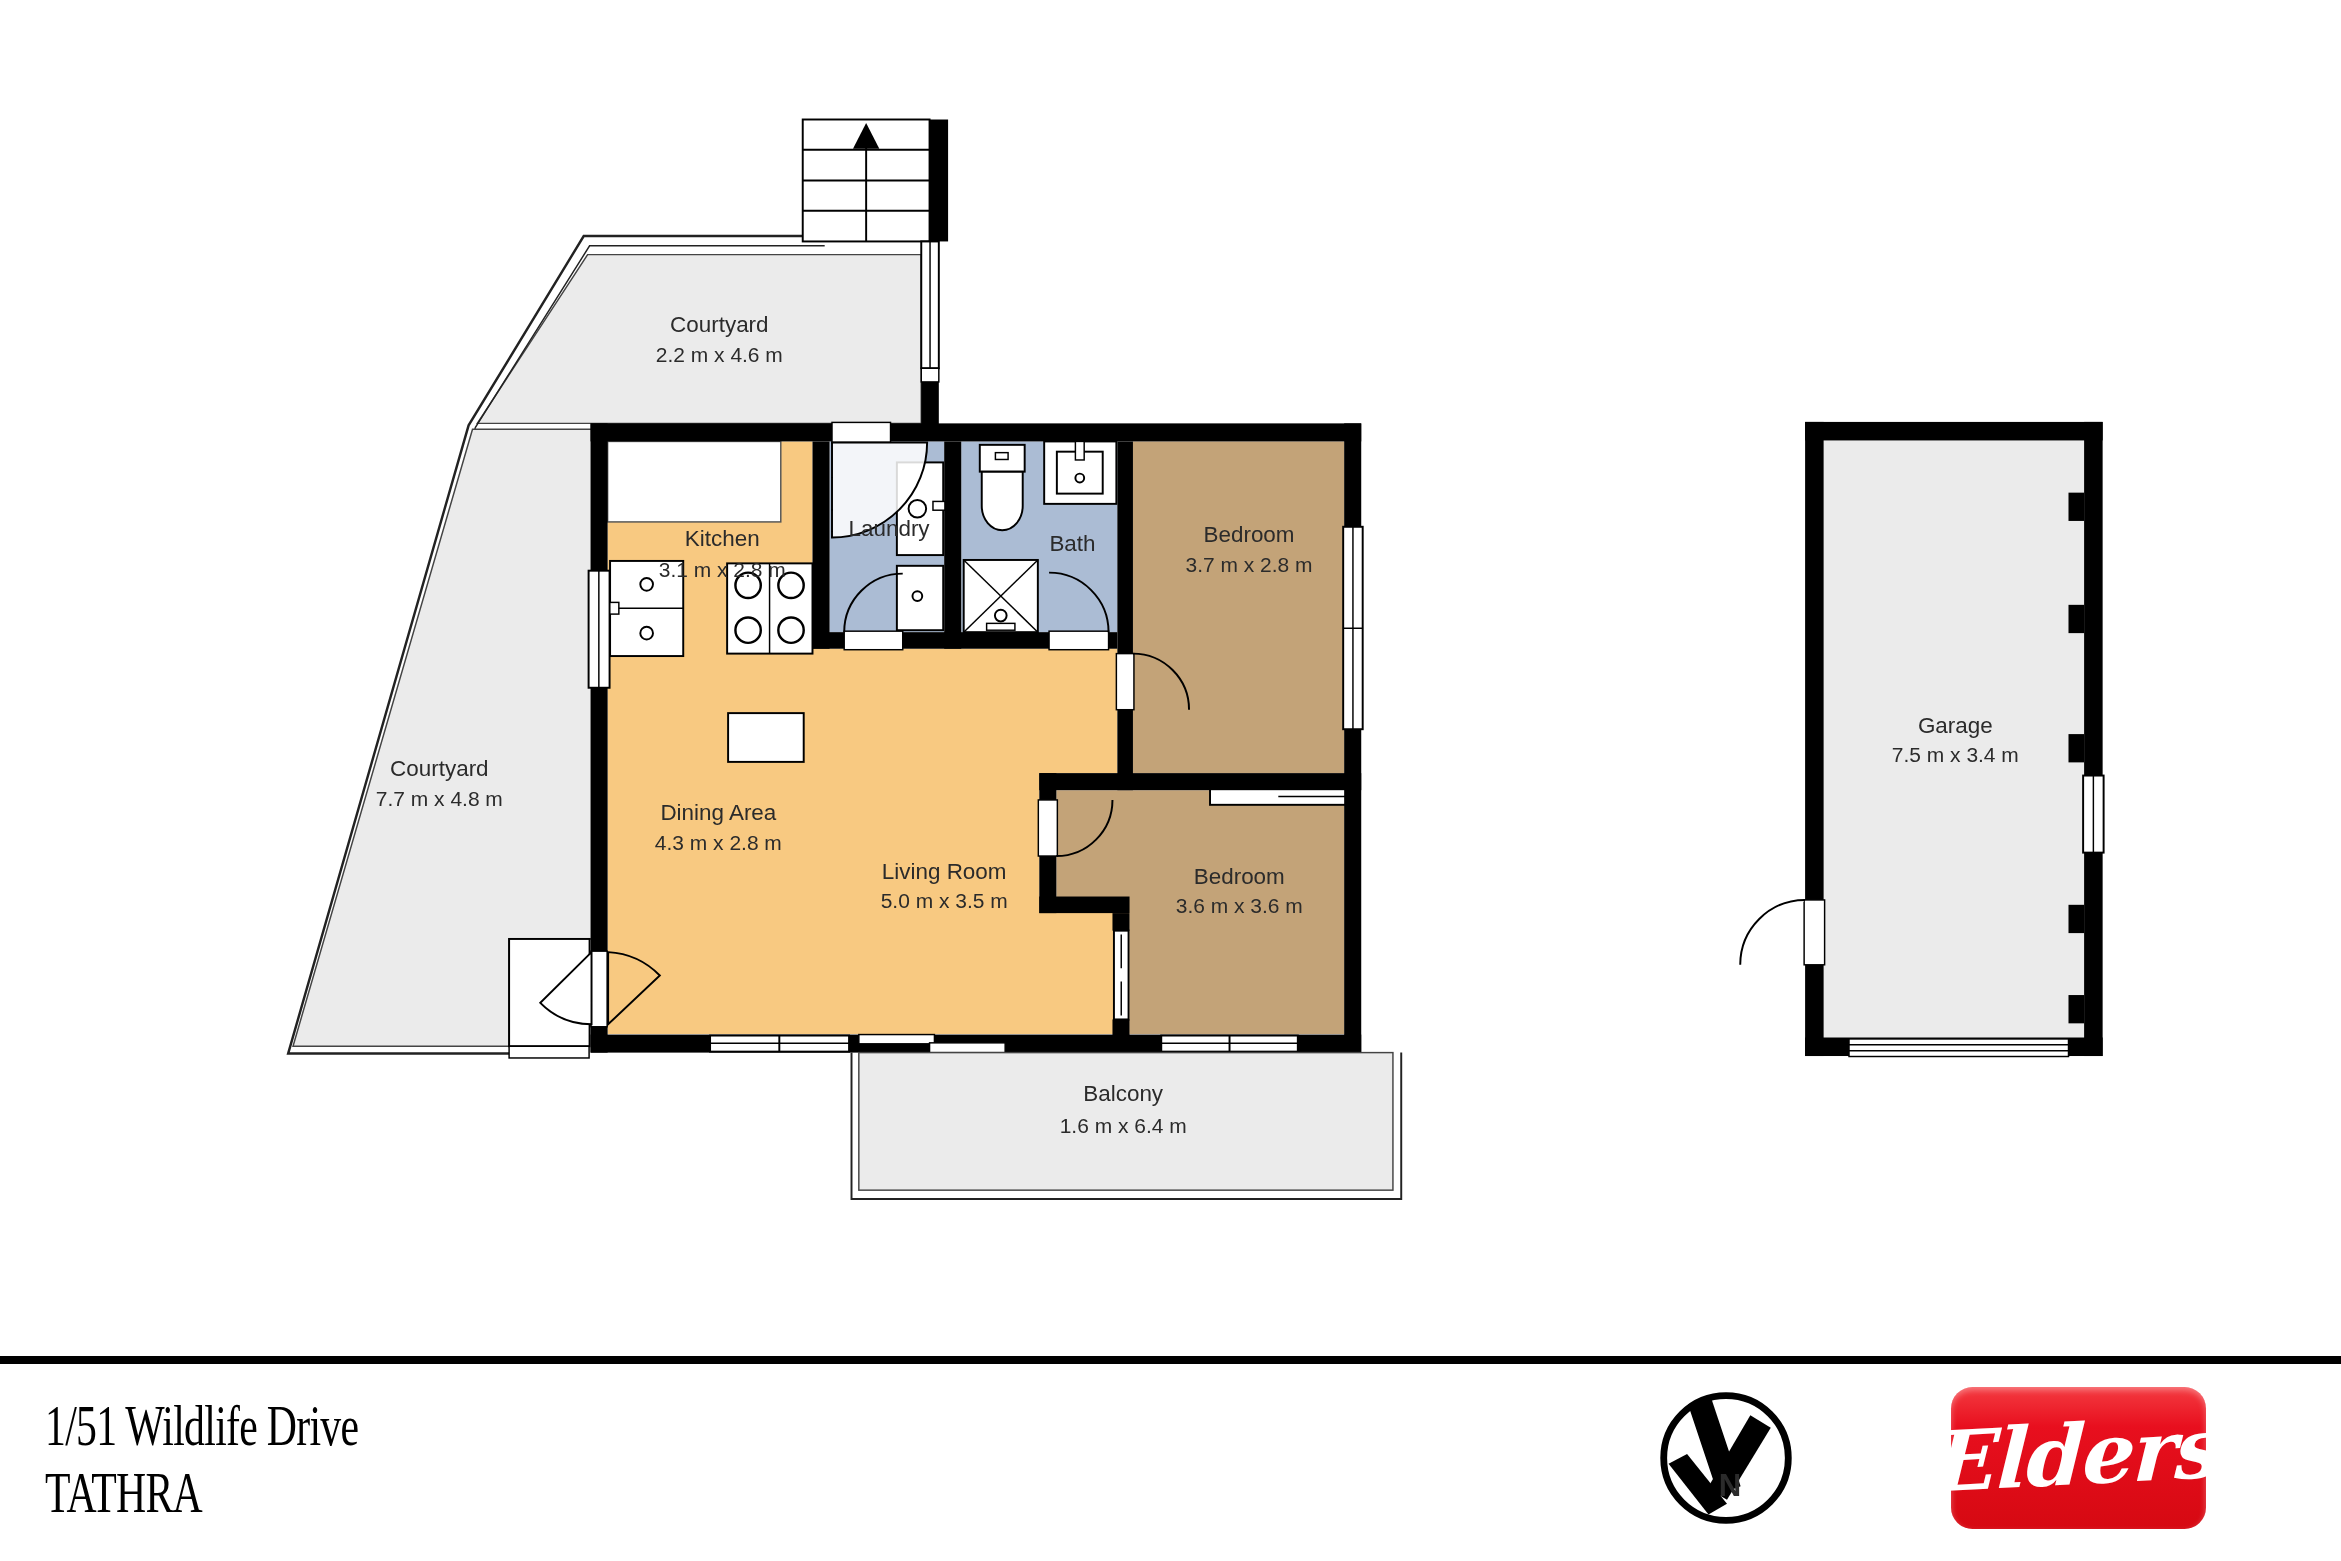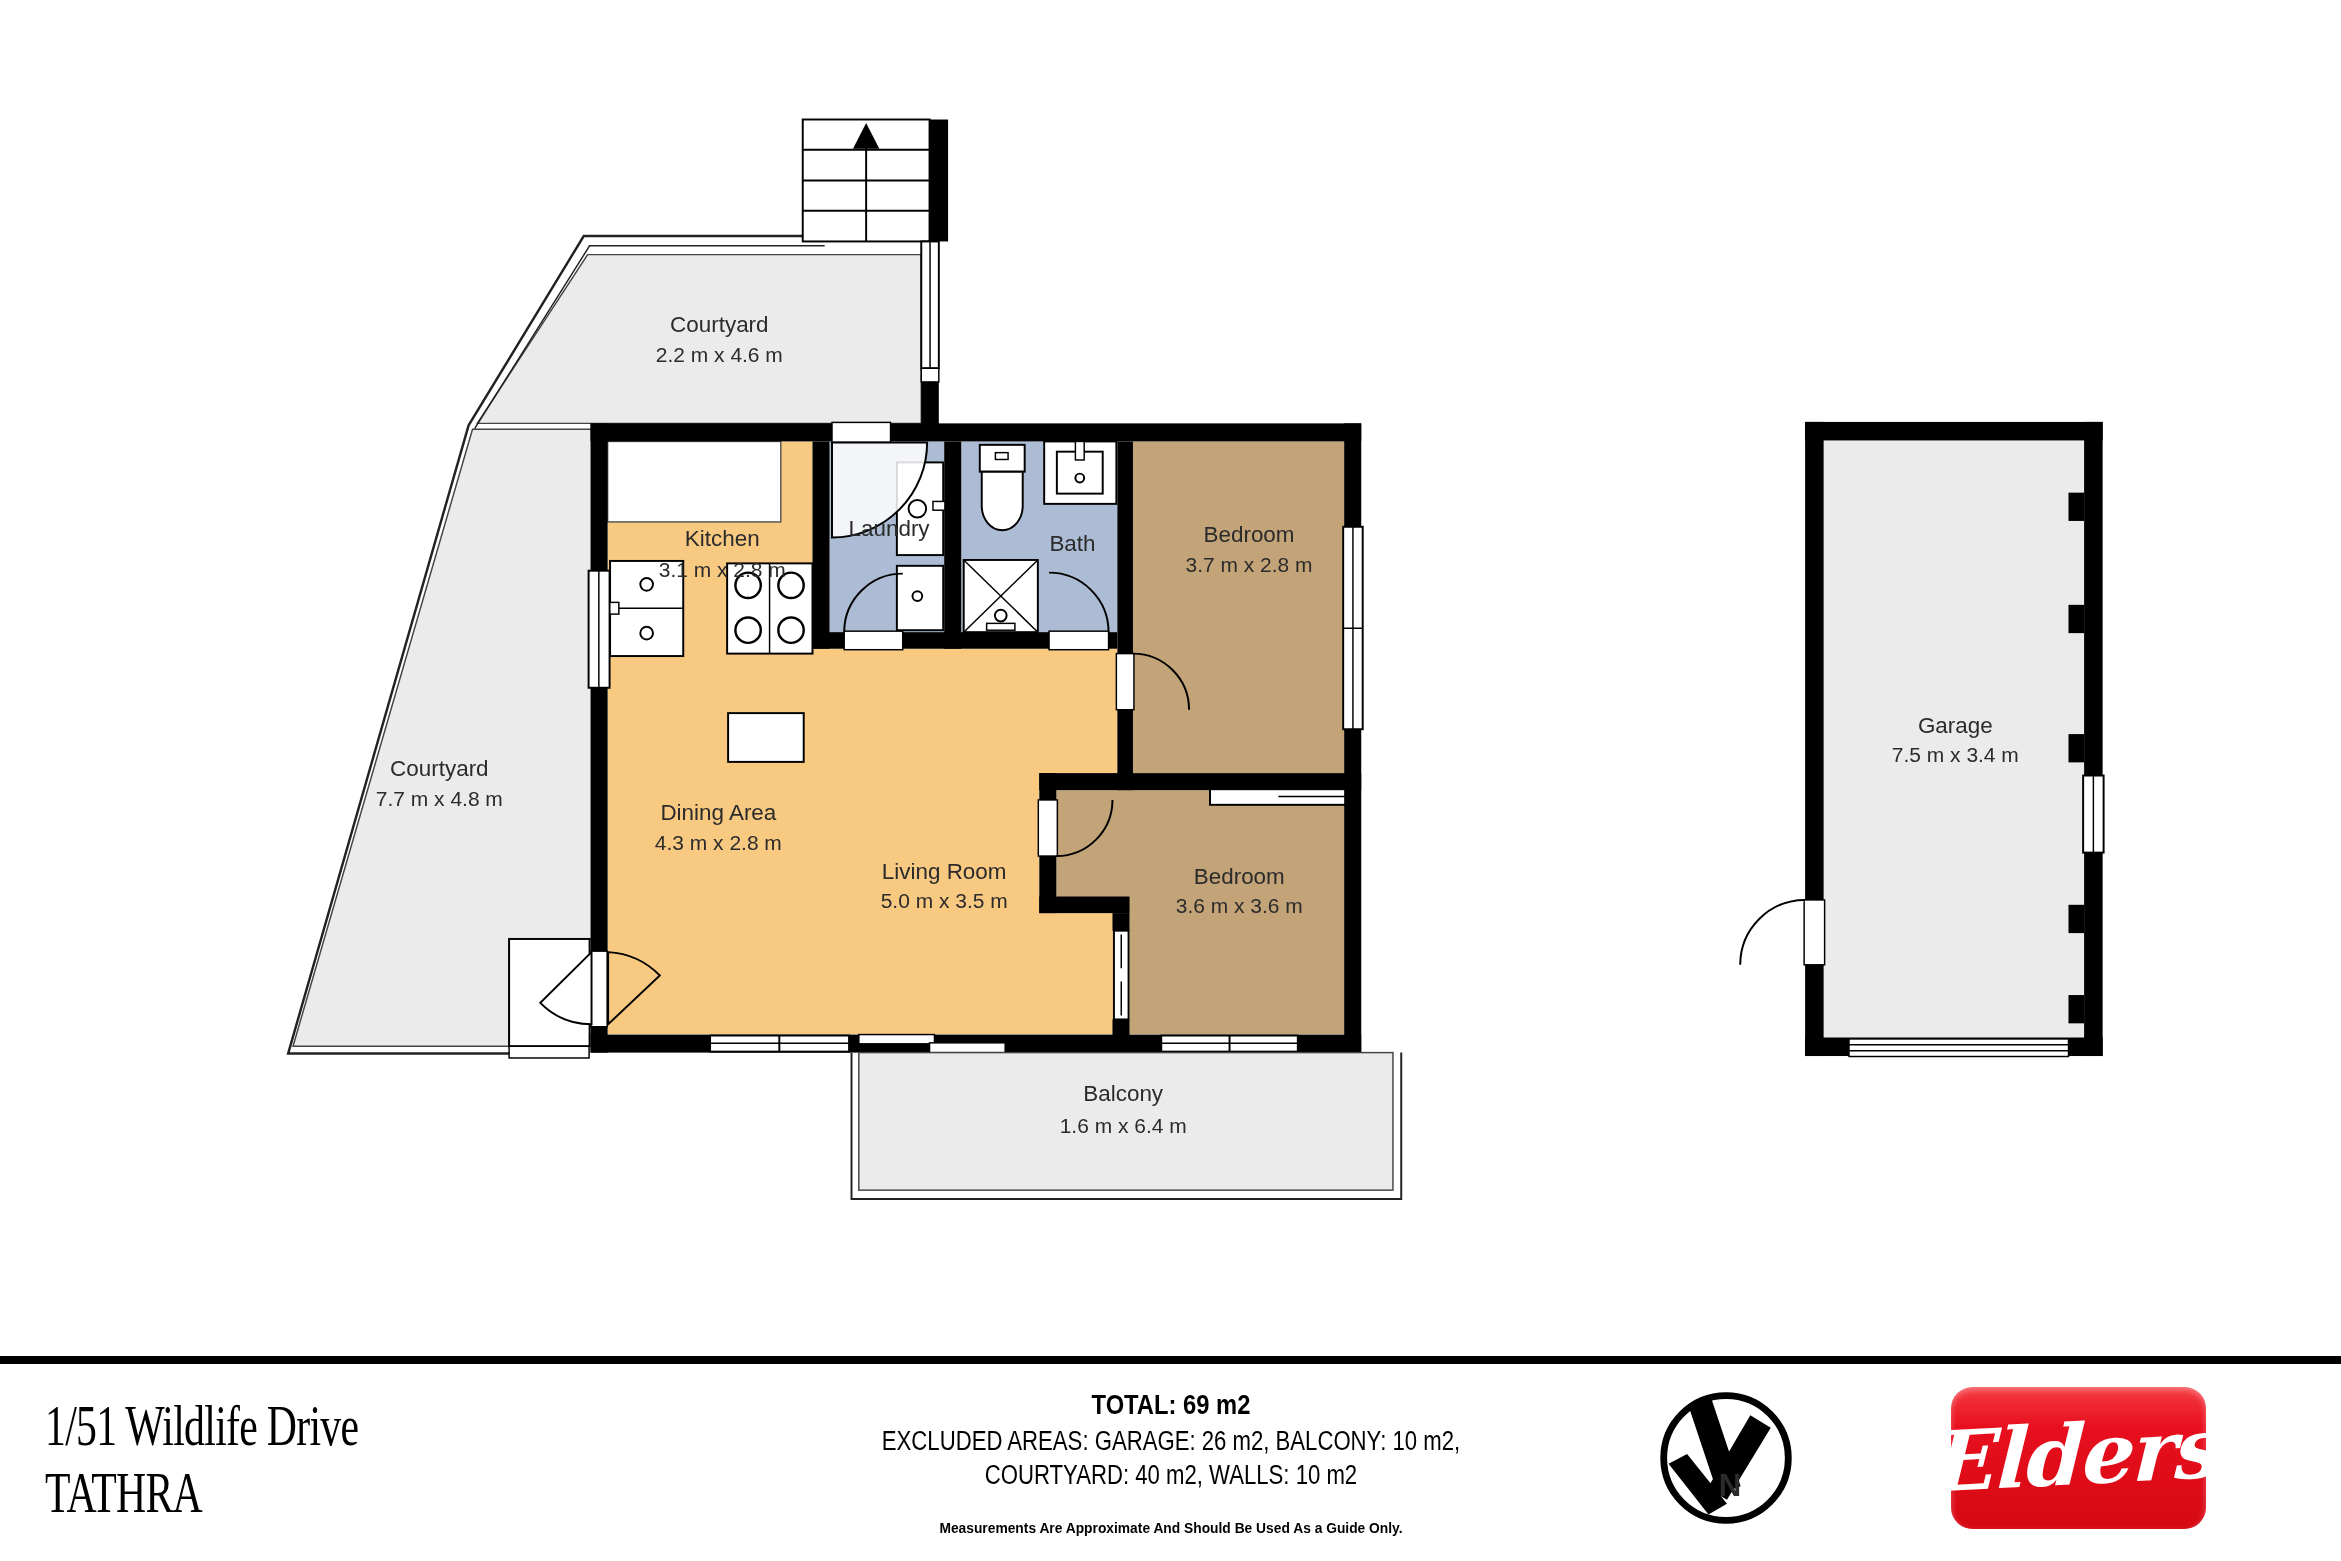--- a/index.html
+++ b/index.html
@@ -279,26 +279,20 @@
 </svg>
 
 
 <div id="footer-sep"></div>
 
 <div id="address">
   <div class="l1">1/51 Wildlife Drive</div>
   <div class="l2">TATHRA</div>
 </div>
 
-<div id="centerblock">
-  <div class="total">TOTAL: 69 m2</div>
-  <div class="exc">EXCLUDED AREAS: GARAGE: 26 m2,  BALCONY: 10 m2,</div>
-  <div class="exc2">COURTYARD: 40 m2, WALLS: 10 m2</div>
-  <div class="disc">Measurements Are Approximate And Should Be Used As a Guide Only.</div>
-</div>
 
 <svg id="compass" viewBox="0 0 300 300">
   <circle cx="150" cy="150" r="128" fill="none" stroke="#000" stroke-width="14"></circle>
   <polygon points="72,40 118,22 180,208 134,226" fill="#000"></polygon>
   <polygon points="200,62 242,88 152,236 112,212" fill="#000"></polygon>
   <polygon points="32,162 70,142 152,244 114,266" fill="#000"></polygon>
   <text x="158" y="228" text-anchor="middle" font-size="64" font-weight="bold" fill="#fff">N</text>
 </svg>
 
 <div id="elders-logo">

